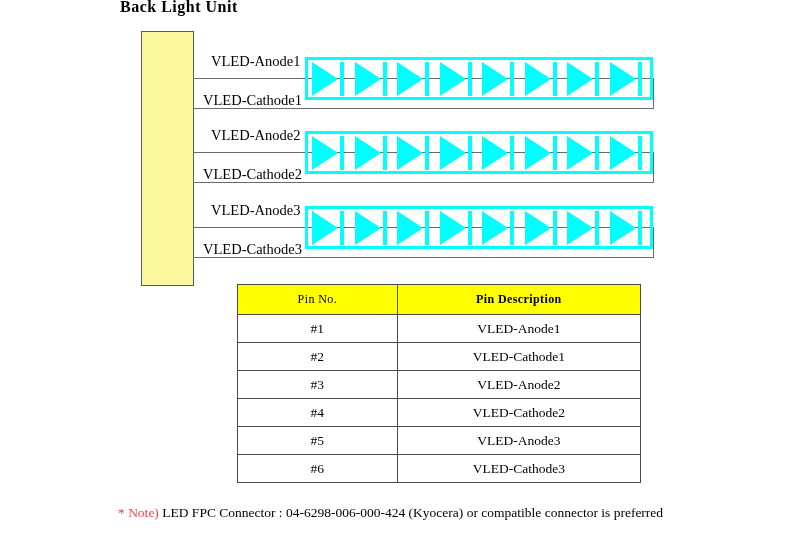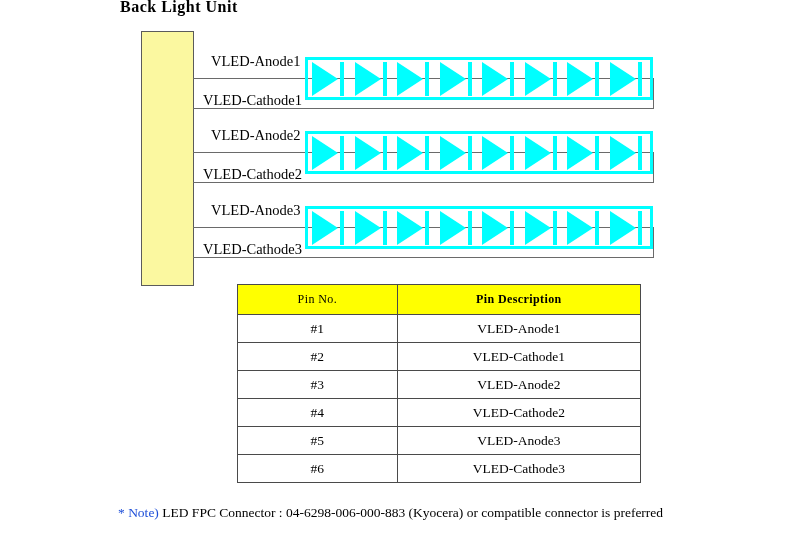--- a/index.html
+++ b/index.html
@@ -136,21 +136,21 @@
 
   
   .note {
     position: absolute;
     left: 118px;
     top: 505px;
     font-size: 13.5px;
     white-space: nowrap;
   }
   .note .mark {
-    color: #1d4ed8;
+    color: #ef4444;
   }
 </style>
 </head>
 <body>
 
 <div id="stage">
 
   <div class="title">Back  Light  Unit</div>
 
   <div class="connector"></div>
@@ -323,16 +323,16 @@
       </tr>
       <tr>
         <td>#6</td>
         <td>VLED-Cathode3</td>
       </tr>
     </tbody>
   </table>
 
   <div class="note">
     <span class="mark">*  Note)</span>
-    <span>LED  FPC  Connector  :  04-6298-006-000-883  (Kyocera)  or  compatible  connector  is  preferred</span>
+    <span>LED  FPC  Connector  :  04-6298-006-000-424  (Kyocera)  or  compatible  connector  is  preferred</span>
   </div>
 
 </div>
 
 </body></html>

